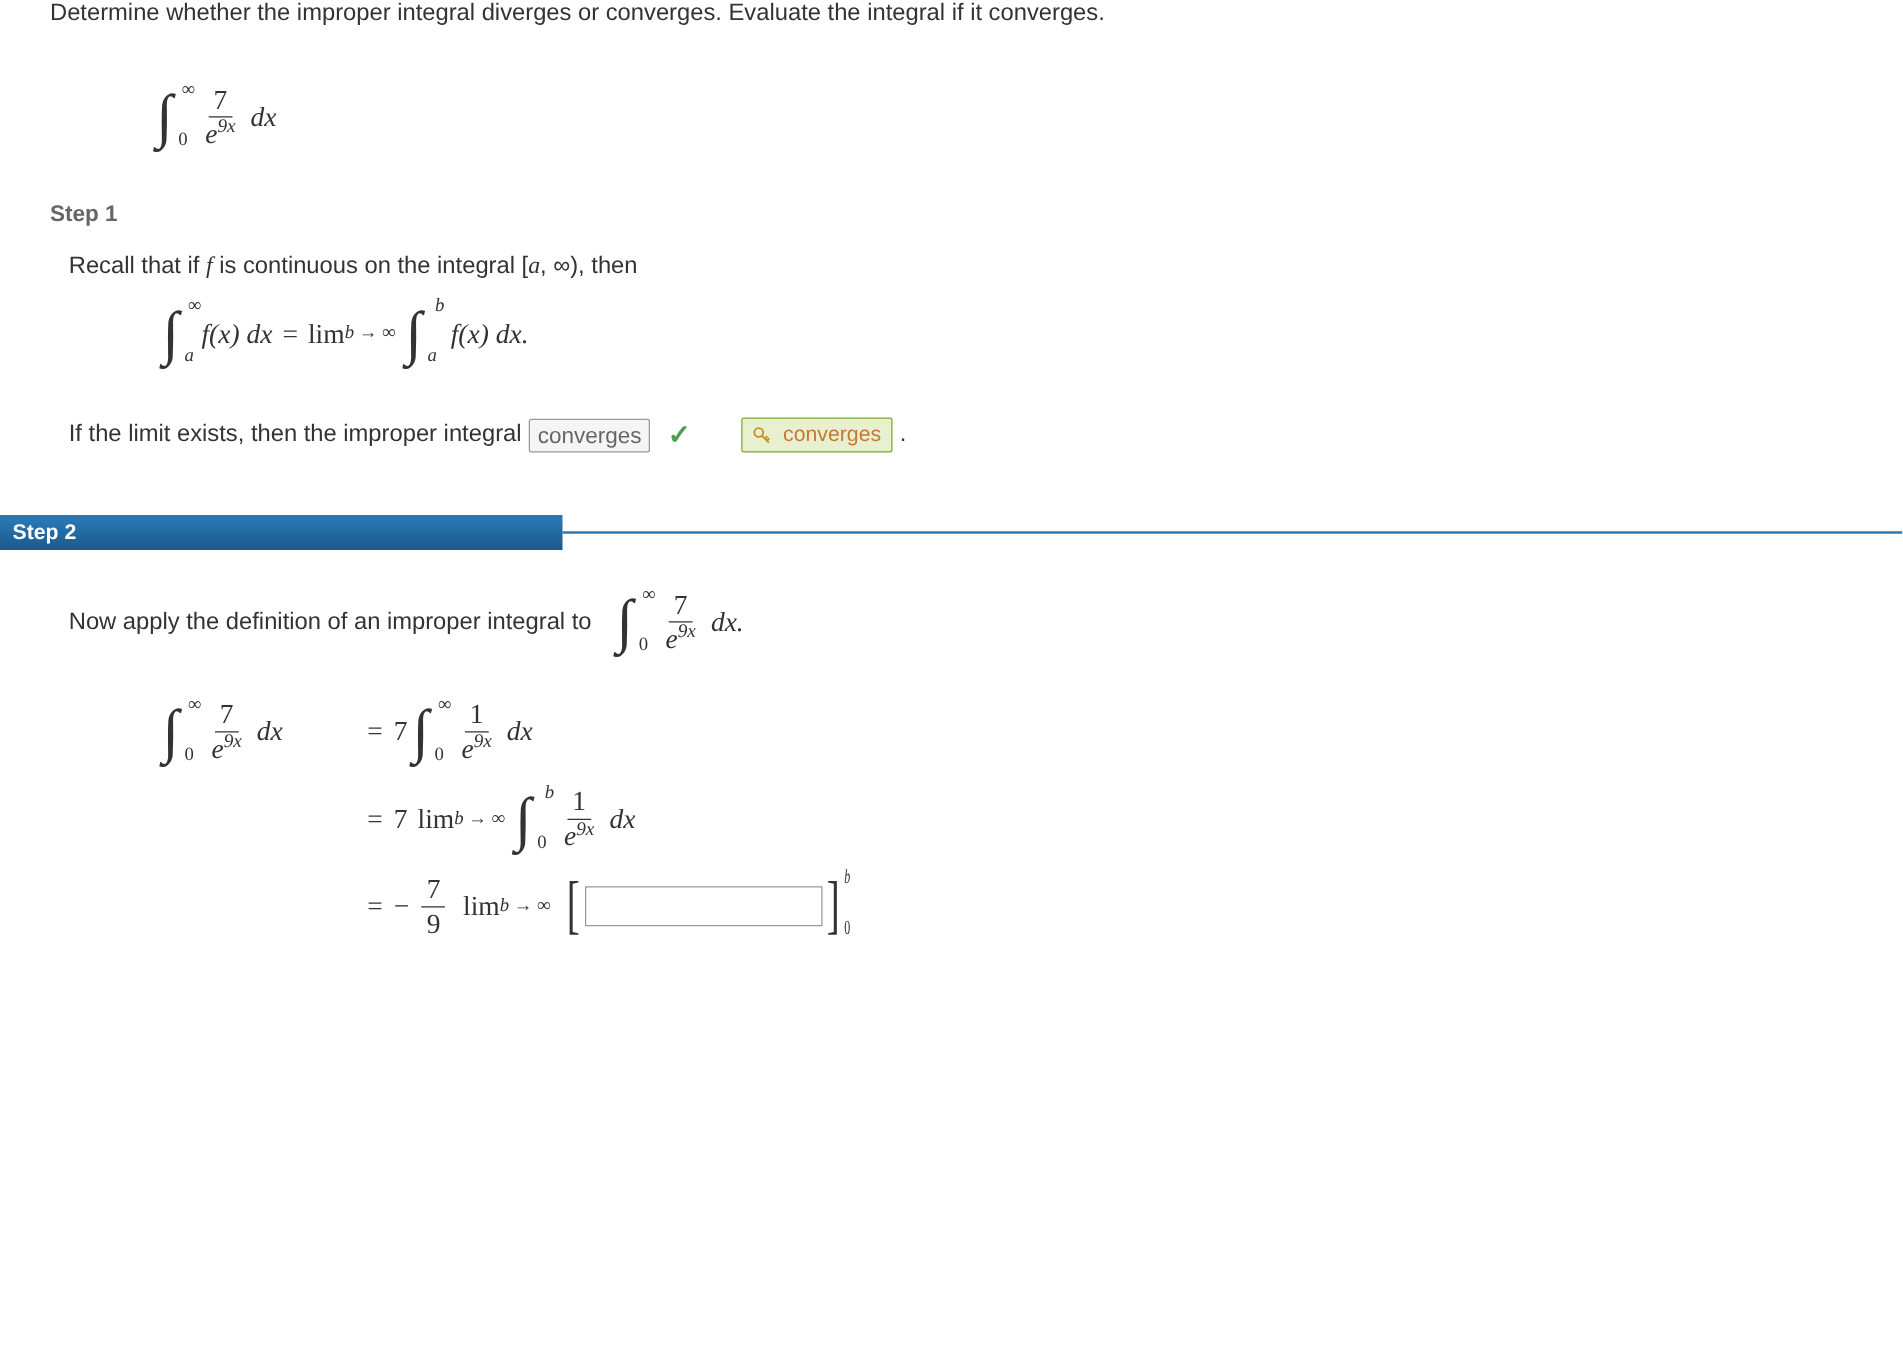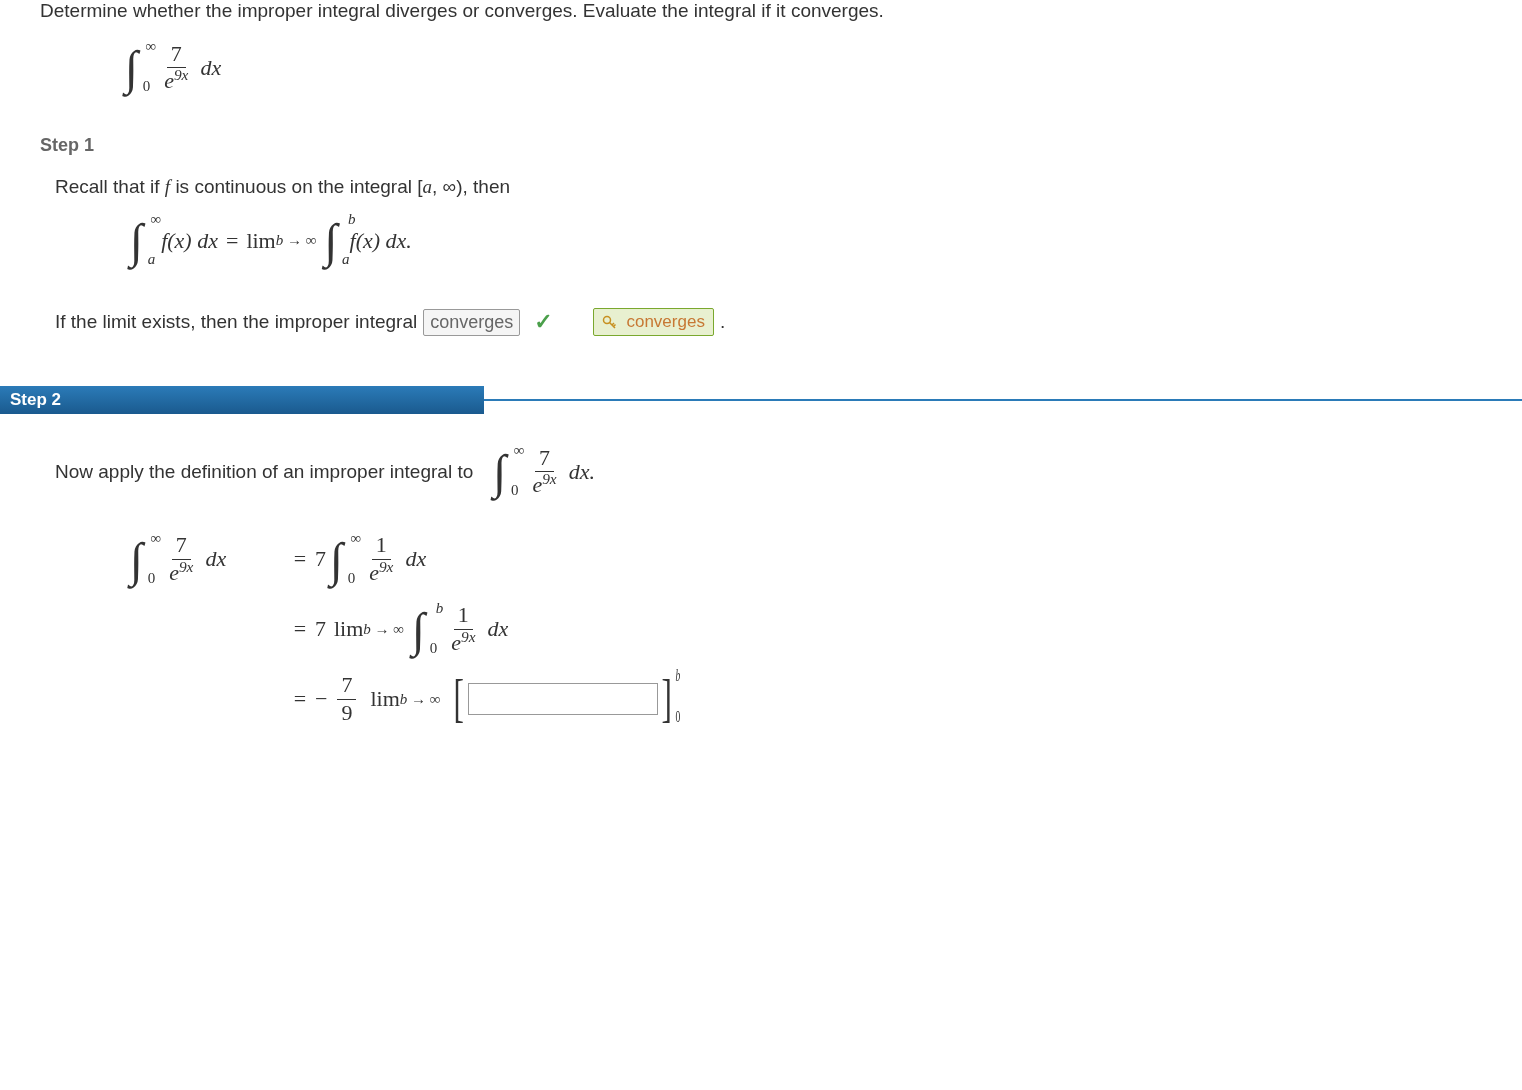--- a/index.html
+++ b/index.html
@@ -16,21 +16,21 @@
       padding: 0;
       width: 1522px;
     }
     
     .content {
       padding: 0 40px;
     }
     
     .prompt {
       font-size: 19px;
-      margin-bottom: 18px;
+      margin-bottom: 44px;
       color: #333;
     }
     
     .math-display {
       margin-left: 85px;
       margin-bottom: 40px;
     }
     
     .integral-main {
       display: inline-flex;
@@ -101,21 +101,21 @@
       margin-top: 20px;
     }
     
     .step-header-active {
       background: linear-gradient(to bottom, #2b7bb8, #1a5a8e);
       color: #fff;
       padding: 4px 10px;
       font-size: 17px;
       font-weight: bold;
       display: inline-block;
-      width: 484px;
+      width: 450px;
       position: relative;
     }
     
     .step-bar {
       display: flex;
       align-items: center;
       margin-top: 50px;
       margin-bottom: 30px;
       margin-left: -40px;
       margin-right: -40px;
@@ -321,21 +321,21 @@
         <span style="margin-left:18px;" class="italic">f(x) dx</span>
         <span style="margin: 0 8px;"> = </span>
         <span class="limit-block" style="margin-right: 8px;">
           <span class="limit-top">lim</span>
           <span class="limit-bottom">b → ∞</span>
         </span>
         <span class="integral-sign">∫
           <span class="int-upper italic">b</span>
           <span class="int-lower italic">a</span>
         </span>
-        <span style="margin-left:12px;" class="italic">f(x) dx.</span>
+        <span style="margin-left:23px;" class="italic">f(x) dx.</span>
       </div>
     </div>
 
     <div class="inline-sentence">
       <span>If the limit exists, then the improper integral</span>
       <span class="answer-box">converges</span>
       <span class="check-mark">✓</span>
       <span style="width: 20px;"></span>
       <span class="correct-answer-box">
         <span class="key-icon">

